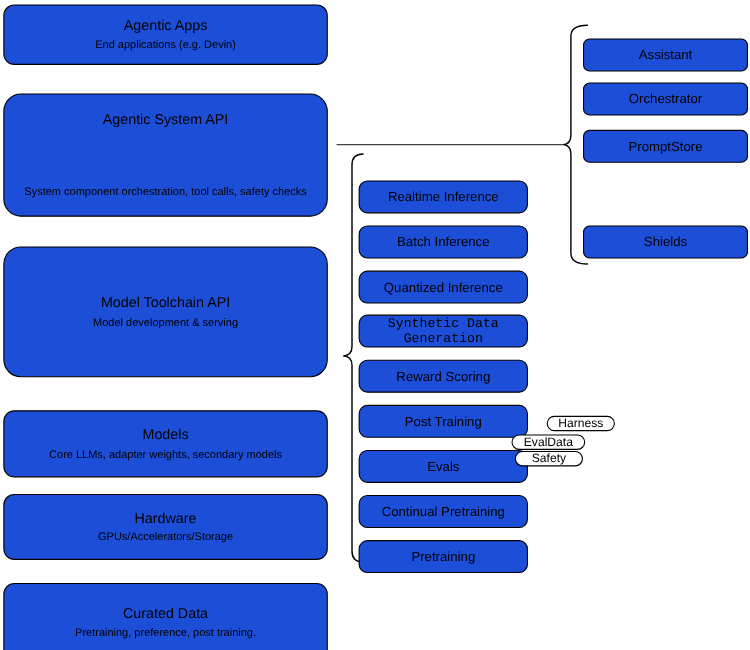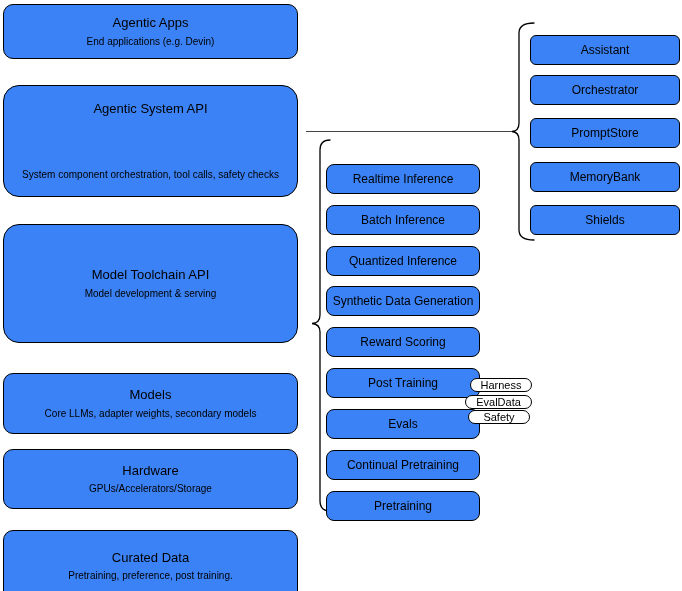--- a/index.html
+++ b/index.html
@@ -18,21 +18,21 @@
   }
   svg.overlay {
     position: absolute;
     left: 0; top: 0;
     width: 682px; height: 591px;
     z-index: 0;
   }
   .node {
     position: absolute;
     box-sizing: border-box;
-    background: #3b82f6;
+    background: #1d4ed8;
     border: 1.3px solid #000000;
     display: flex;
     flex-direction: column;
     align-items: center;
     justify-content: center;
     text-align: center;
   }
   
   .lbox {
     left: 3px;
@@ -126,58 +126,55 @@
 
   <div class="node mbox" style="top:144px;">
     <span>Realtime Inference</span>
   </div>
   <div class="node mbox" style="top:185px;">
     <span>Batch Inference</span>
   </div>
   <div class="node mbox" style="top:226px;">
     <span>Quantized Inference</span>
   </div>
-  <div class="node mbox" style="top:266px;">
+  <div class="node mbox" style="top:266px;font-family:Liberation Mono, monospace;">
     <span>Synthetic Data Generation</span>
   </div>
   <div class="node mbox" style="top:307px;text-align:right;">
     <span>Reward Scoring</span>
   </div>
   <div class="node mbox" style="top:348px;">
     <span>Post Training</span>
   </div>
   <div class="node mbox" style="top:389px;">
     <span>Evals</span>
   </div>
   <div class="node mbox" style="top:430px;">
     <span>Continual Pretraining</span>
   </div>
   <div class="node mbox" style="top:471px;">
     <span>Pretraining</span>
   </div>
 
-  <div class="pill" style="left:470px;top:378px;width:62px;height:14px;">
+  <div class="pill" style="left:497px;top:378px;width:62px;height:14px;">
     <span>Harness</span>
   </div>
   <div class="pill" style="left:465px;top:395px;width:67px;height:14px;">
     <span>EvalData</span>
   </div>
   <div class="pill" style="left:468px;top:410px;width:62px;height:14px;">
     <span>Safety</span>
   </div>
 
   <div class="node rbox" style="top:35px;">
     <span>Assistant</span>
   </div>
   <div class="node rbox" style="top:75px;">
     <span>Orchestrator</span>
   </div>
   <div class="node rbox" style="top:118px;">
     <span>PromptStore</span>
   </div>
-  <div class="node rbox" style="top:162px;">
-    <span>MemoryBank</span>
-  </div>
   <div class="node rbox" style="top:205px;">
     <span>Shields</span>
   </div>
 
 </div>
 
 </body></html>

